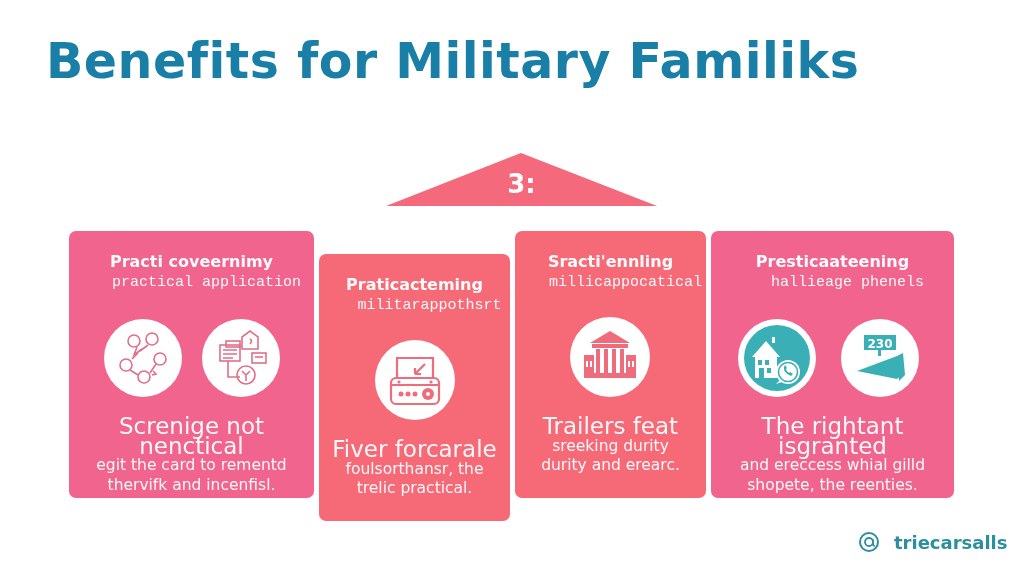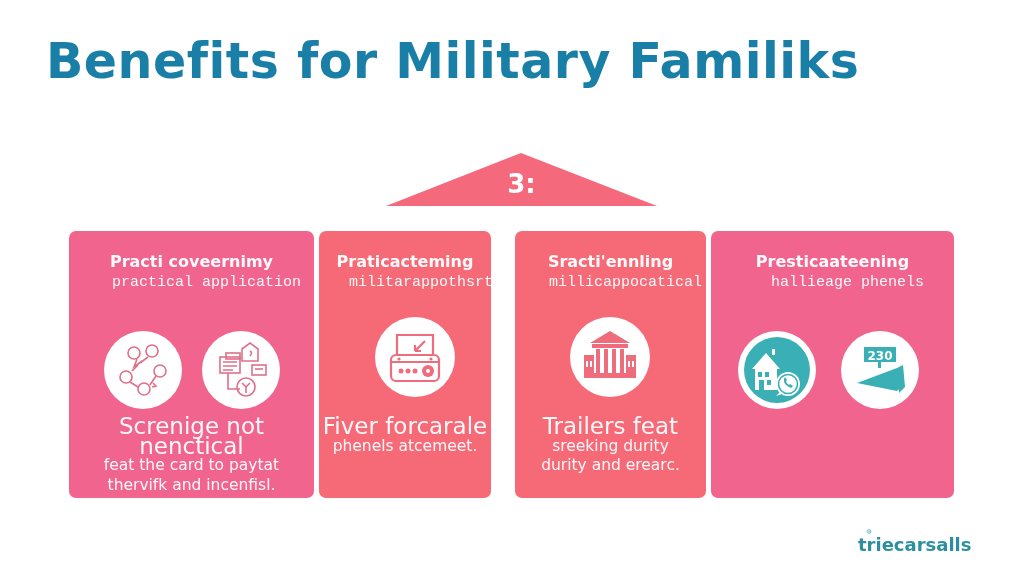--- a/index.html
+++ b/index.html
@@ -37,30 +37,29 @@
       padding-left: 30px;
     }
     .card .c-body {
       position: absolute; left: 0; width: 100%; top: 186px;
       font-size: 15.5px; line-height: 19.5px;
       font-family: "DejaVu Sans", sans-serif; opacity: 0.95;
     }
     .card .c-body div:first-child { font-size: 23px; }
     .icon-circle {
       position: absolute; width: 78px; height: 78px; border-radius: 50%;
-      background: #ffffff; top: 100px;
+      background: #ffffff; top: 88px;
     }
     .icon-circle svg { position: absolute; left: 0; top: 0; }
 
     .handle {
       position: absolute; left: 858px; top: 529px; height: 26px;
-      display: flex; align-items: flex-start; gap: 0;
+      display: flex; align-items: center; gap: 14px;
       color: #2B8FA0; font-weight: bold; font-size: 18px;
       font-family: "DejaVu Sans", sans-serif;
-      flex-direction: column;
     }
   </style>
 </head>
 <body>
 
 <div class="page-title">Benefits for Military Familiks</div>
 
 <div class="triangle-wrap">
   <svg width="271" height="55" viewBox="0 0 271 55">
     <polygon points="135,1 271,54 0,54" fill="#F5697C"></polygon>
@@ -101,26 +100,26 @@
         <path d="M53 38 h8"></path>
         <path d="M26 42 v16 h12"></path>
         <circle cx="44" cy="56" r="9"></circle>
         <path d="M44 56 l-4 -4 M44 56 l4 -4 M44 56 v6"></path>
       </g>
     </svg>
   </div>
 
   <div class="c-body">
     <div>Screnige not nenctical</div>
-    <div>feat the card to paytat</div>
+    <div>egit the card to rementd</div>
     <div>thervifk and incenfisl.</div>
   </div>
 </div>
 
-<div class="card" style="left:319px; width:172px; background:#F66A78;">
+<div class="card" style="left:319px; width:191px; background:#F66A78;margin-top:23px;">
   <div class="c-title">Praticacteming</div>
   <div class="c-sub">militarappothsrt</div>
 
   <div class="icon-circle" style="left:56px; width:80px; height:80px; top:86px;">
     <svg width="80" height="80" viewBox="0 0 80 80">
       <g fill="none" stroke="#EE6C7C" stroke-width="2.2">
         <path d="M22 38 V18 h36 v20"></path>
         <path d="M50 24 l-10 10 M40 34 h6 M40 34 v-6"></path>
         <rect x="16" y="38" width="48" height="26" rx="5"></rect>
         <path d="M16 45 h48"></path>
@@ -132,21 +131,22 @@
         <circle cx="33" cy="54" r="2.5"></circle>
         <circle cx="40" cy="54" r="2.5"></circle>
         <circle cx="53" cy="54" r="6"></circle>
       </g>
       <circle cx="53" cy="54" r="2" fill="#ffffff"></circle>
     </svg>
   </div>
 
   <div class="c-body">
     <div>Fiver forcarale</div>
-    <div>phenels atcemeet.</div>
+    <div>foulsorthansr, the</div>
+    <div>trelic practical.</div>
   </div>
 </div>
 
 <div class="card" style="left:515px; width:191px; background:#F66A78;">
   <div class="c-title">Sracti'ennling</div>
   <div class="c-sub">millicappocatical</div>
 
   <div class="icon-circle" style="left:55px; width:80px; height:80px; top:86px;">
     <svg width="80" height="80" viewBox="0 0 80 80">
       <g fill="#EE6C7C">
@@ -204,20 +204,25 @@
   <div class="icon-circle" style="left:130px;">
     <svg width="78" height="78" viewBox="0 0 78 78">
       <rect x="23" y="16" width="32" height="15" fill="#3AAFB5"></rect>
       <text x="39" y="28.5" text-anchor="middle" font-family="DejaVu Sans, sans-serif" font-weight="bold" font-size="12" fill="#ffffff">230</text>
       <rect x="37" y="31" width="3" height="6" fill="#3AAFB5"></rect>
       <polygon points="16,52 56,37 60,40 62,54 56,60" fill="#3AAFB5"></polygon>
       <polygon points="56,37 62,34 64,56 58,62" fill="#3AAFB5"></polygon>
     </svg>
   </div>
 
+  <div class="c-body">
+    <div>The rightant isgranted</div>
+    <div>and ereccess whial gilld</div>
+    <div>shopete, the reenties.</div>
+  </div>
 </div>
 
 <div class="handle">
   <svg width="22" height="22" viewBox="0 0 22 22">
     <circle cx="11" cy="11" r="9" fill="none" stroke="#2B8FA0" stroke-width="2"></circle>
     <circle cx="11" cy="11" r="4" fill="none" stroke="#2B8FA0" stroke-width="1.8"></circle>
     <path d="M15 8 v5 q0 2 2 2" fill="none" stroke="#2B8FA0" stroke-width="1.6"></path>
   </svg>
   <span>triecarsalls</span>
 </div>

